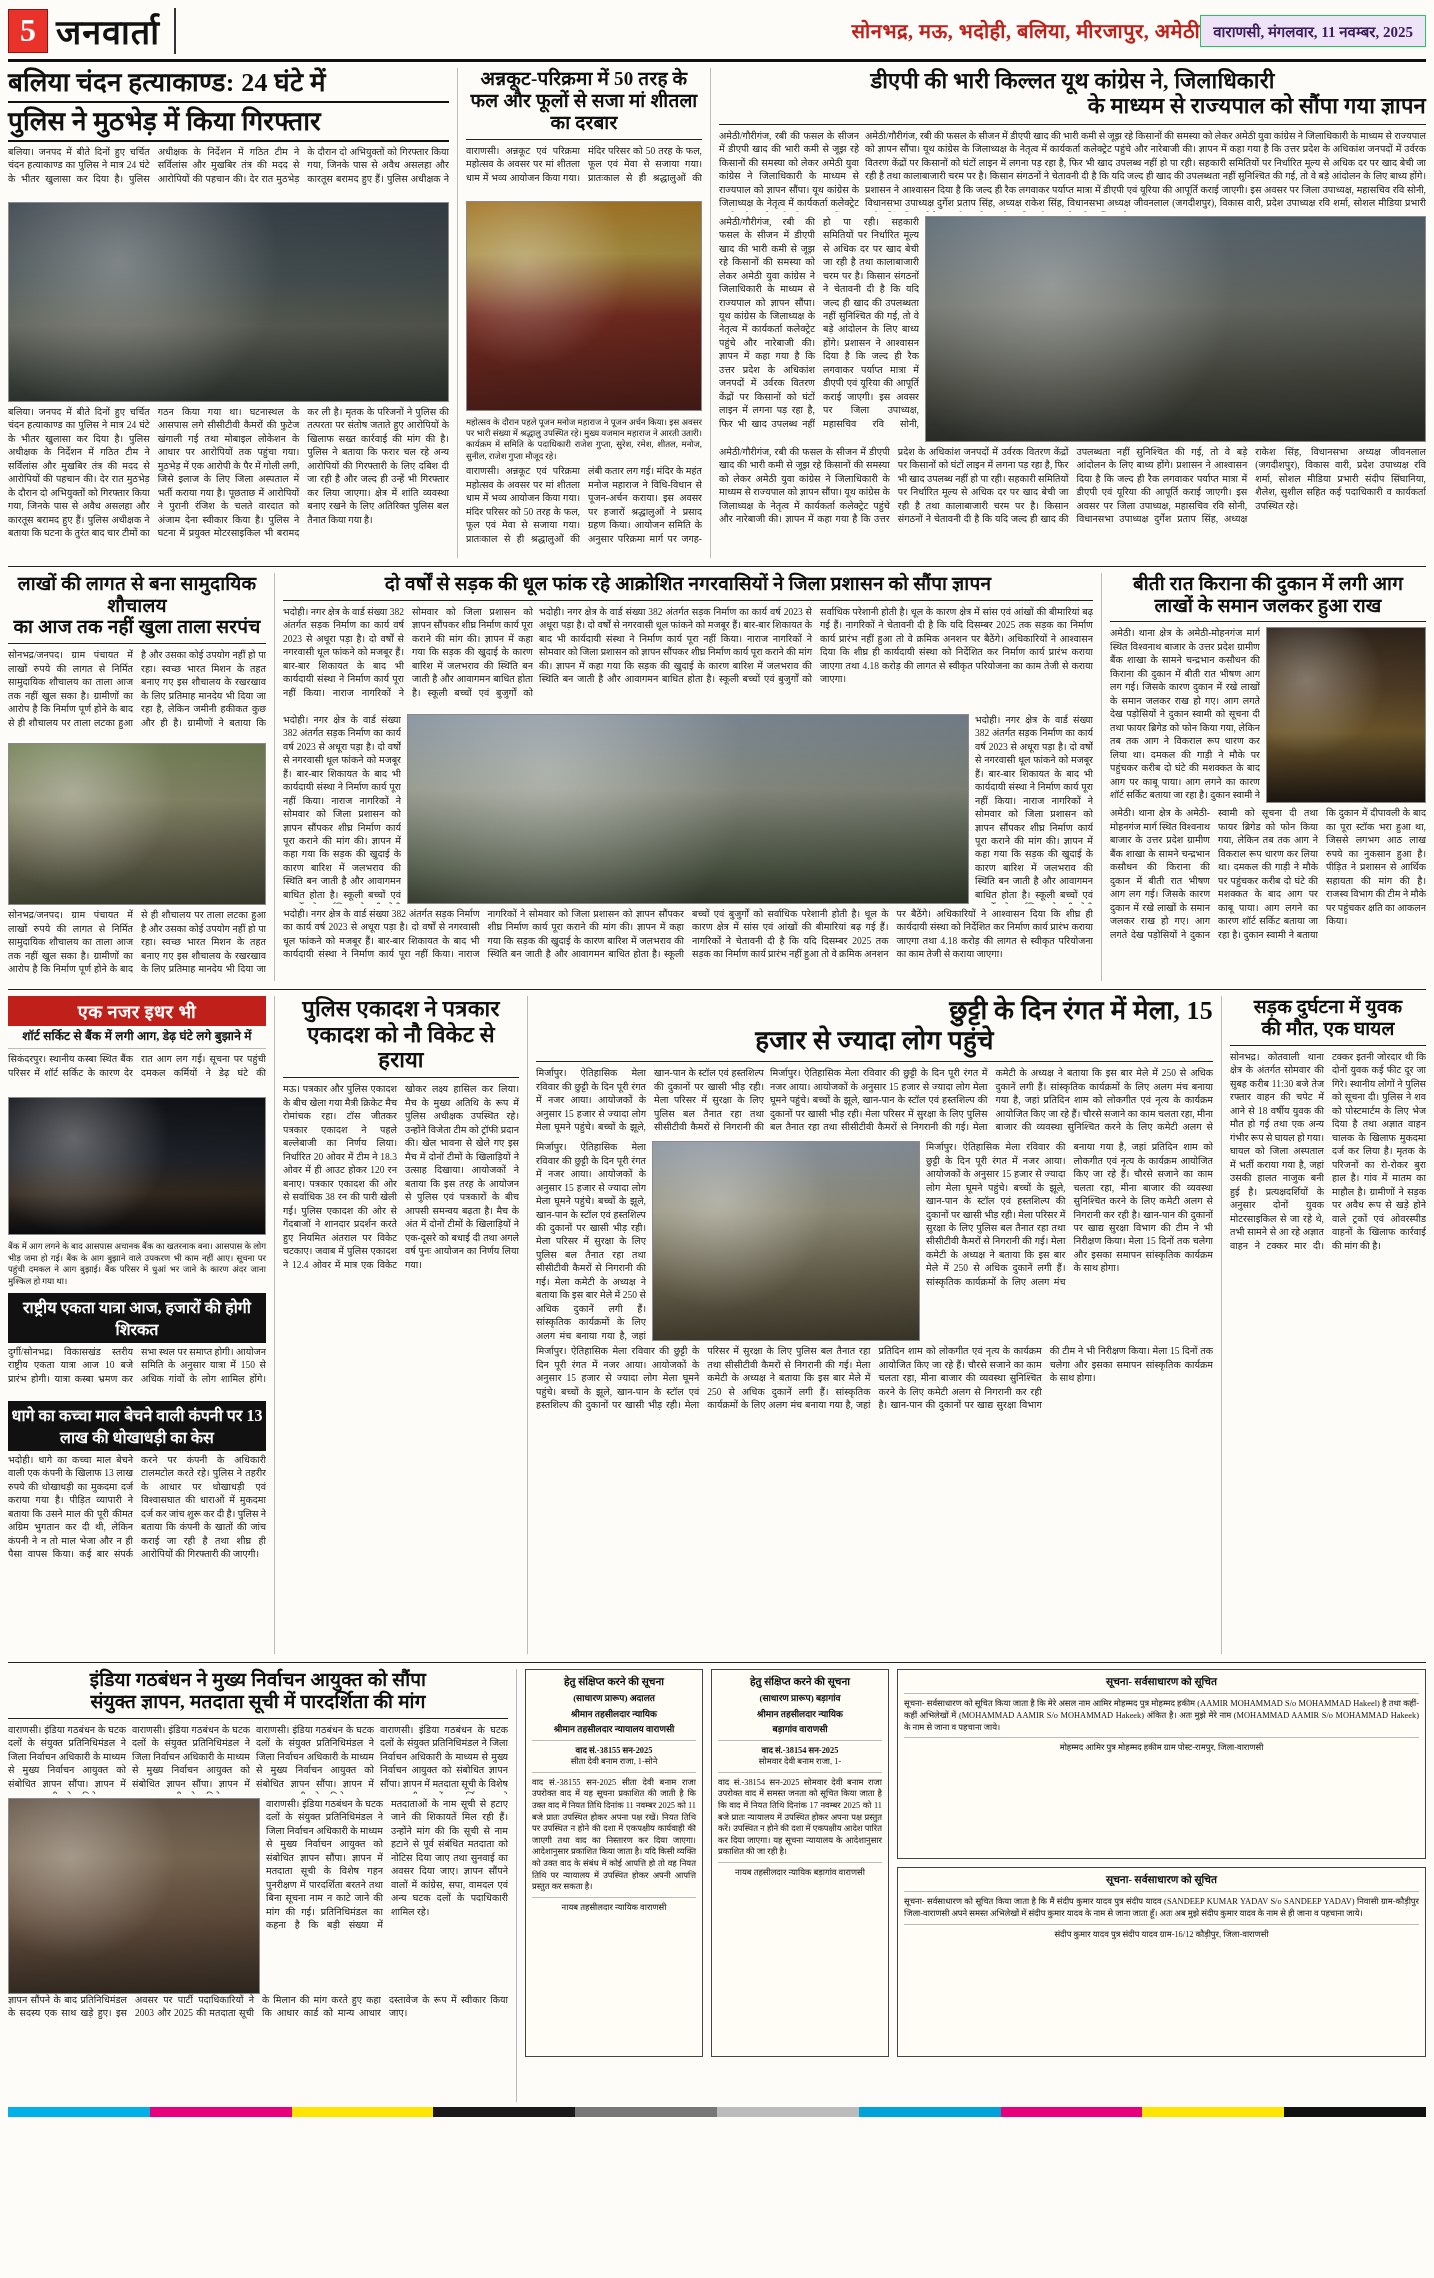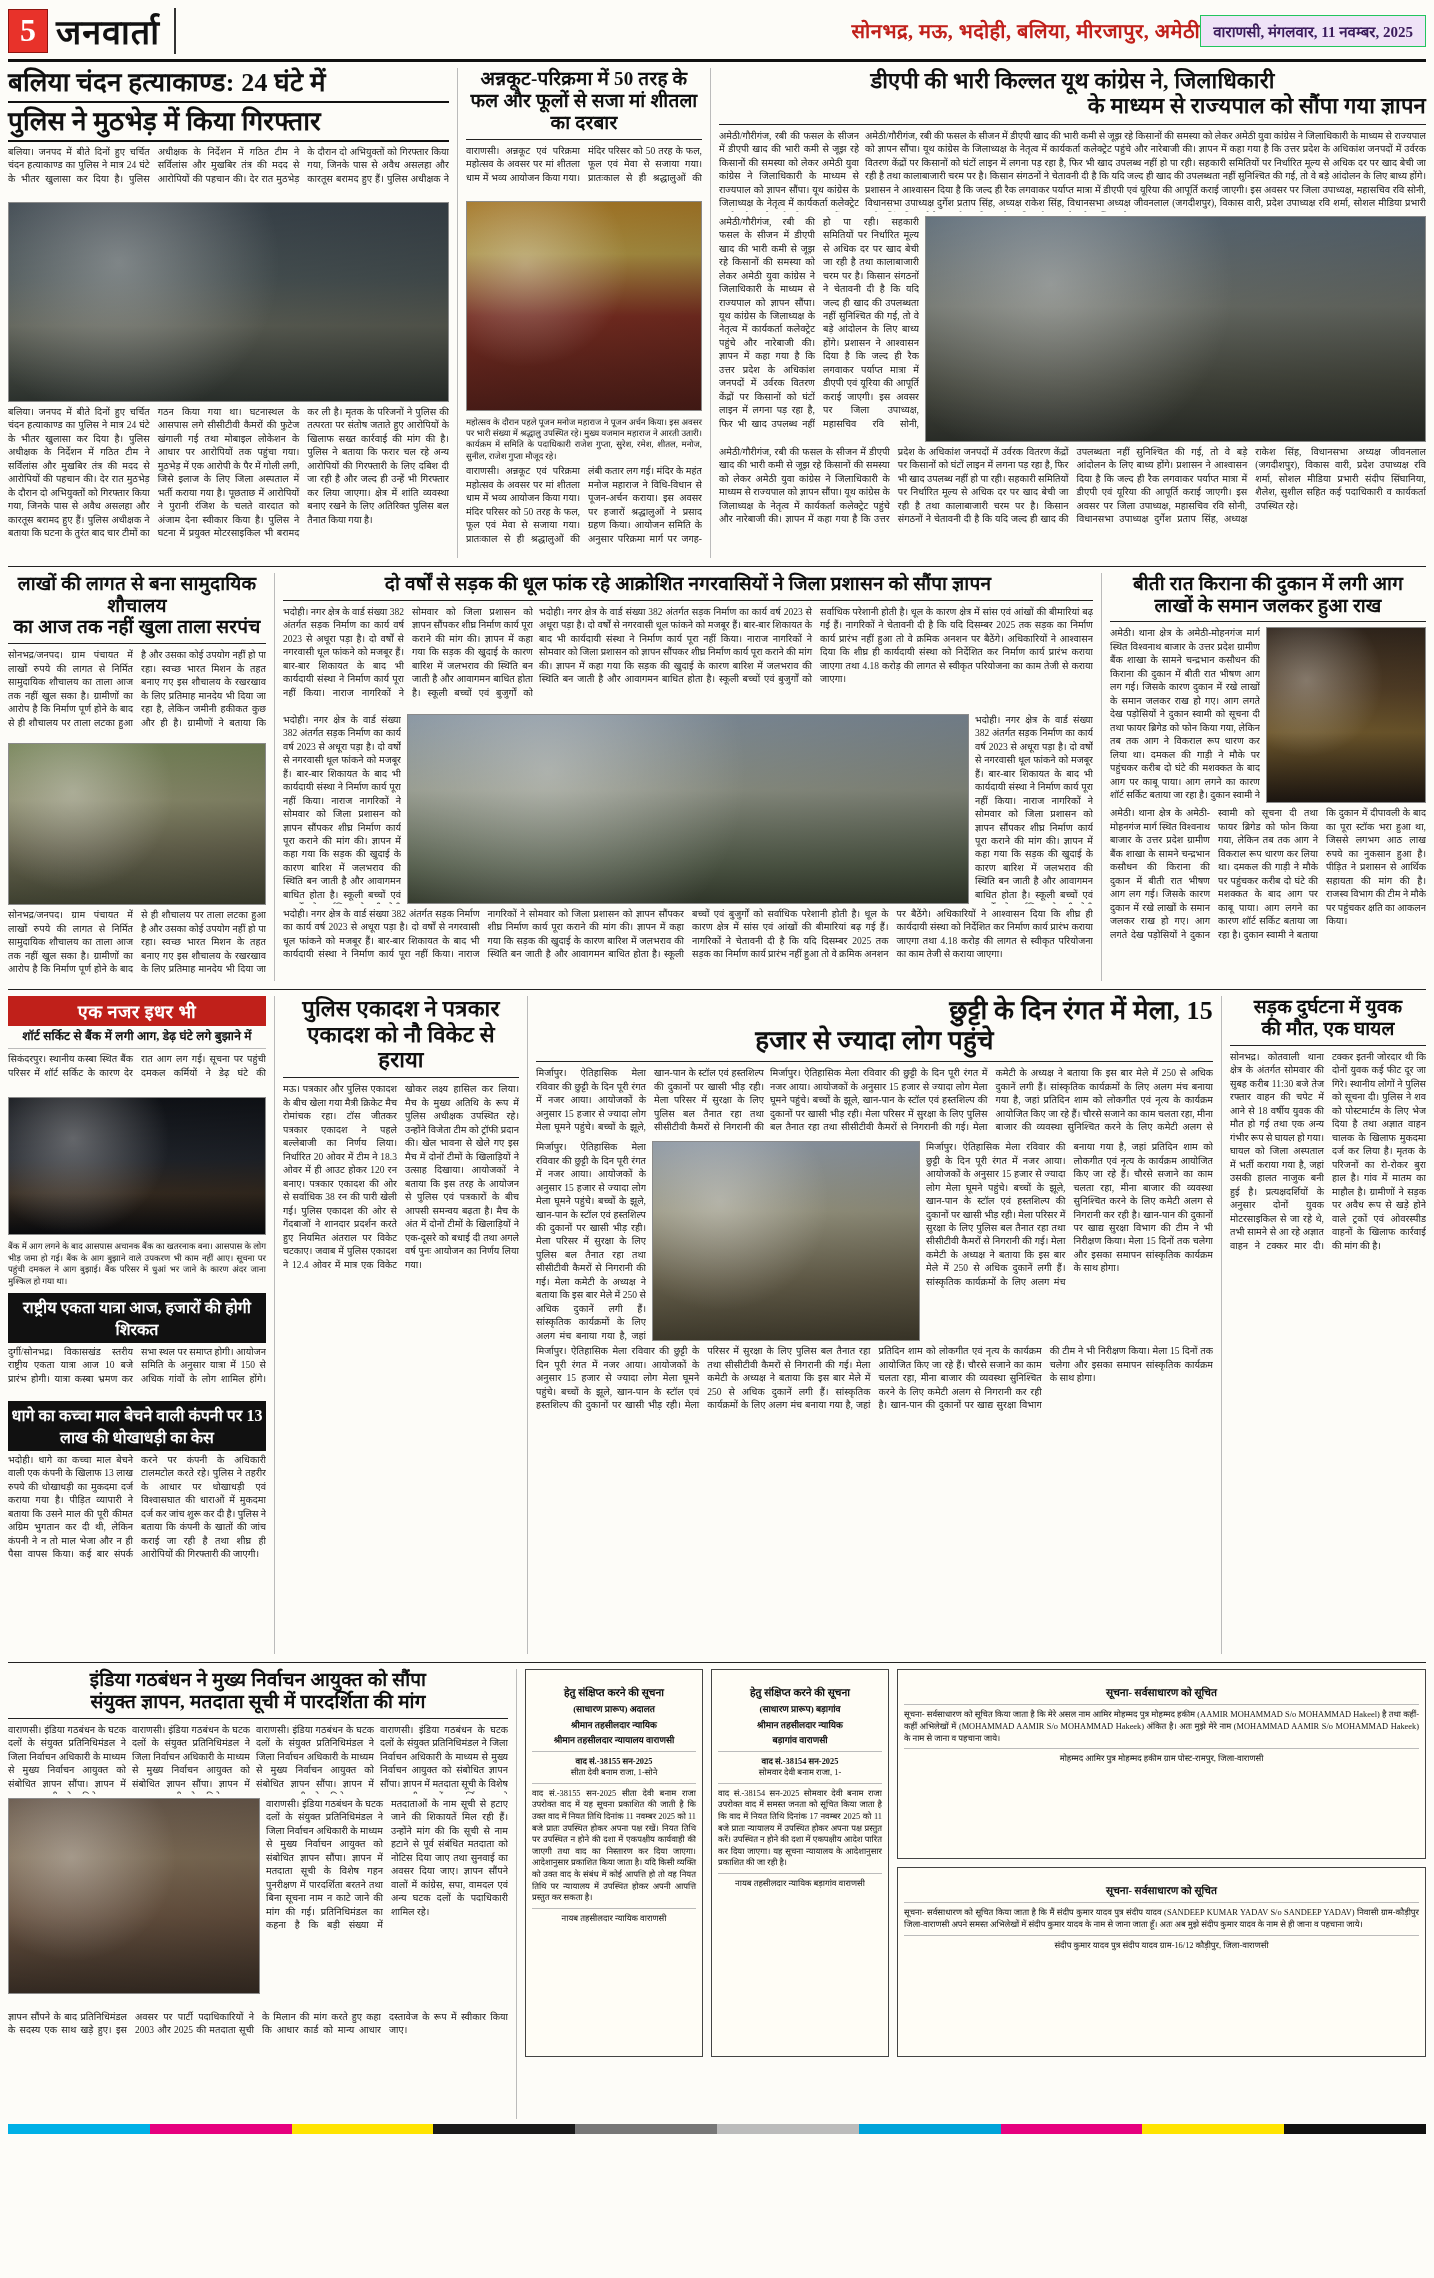--- a/index.html
+++ b/index.html
@@ -101,21 +101,21 @@
     text-align:center; padding:3px 0; letter-spacing:.5px;
   }
   .section-title-bar {
     background:#111; color:#fff; font-weight:bold; font-size:16px;
     text-align:center; padding:3px 0;
   }
   .hr { border:0; border-top:1px solid #222; margin:5px 0; }
   .hr-thin { border:0; border-top:1px solid #bbb; margin:4px 0; }
 
   .notice {
-    border:1px solid #444; padding:16px 6px; font-size:8.4px;
+    border:1px solid #444; padding:5px 6px; font-size:8.4px;
     line-height:1.38; text-align:justify; background:#fffdf6;
   }
   .notice h4 { margin:0 0 3px; font-size:10.5px; text-align:center; font-weight:bold; }
   .notice .sub { text-align:center; font-size:9px; font-weight:bold; margin-bottom:3px; }
   .notice .center { text-align:center; }
 
   .colorbar { display:flex; height:10px; margin-top:5px; }
   .colorbar div { flex:1; }
 
   .fig-caption { font-size:8.5px; line-height:1.35; text-align:justify; margin-top:2px; }
@@ -280,21 +280,21 @@
       <div style="display:flex; gap:6px;">
         <div class="body-text" style="width:118px; height:70px; overflow:hidden;">वाराणसी। इंडिया गठबंधन के घटक दलों के संयुक्त प्रतिनिधिमंडल ने जिला निर्वाचन अधिकारी के माध्यम से मुख्य निर्वाचन आयुक्त को संबोधित ज्ञापन सौंपा। ज्ञापन में मतदाता सूची के विशेष गहन पुनरीक्षण में पारदर्शिता बरतने तथा बिना सूचना नाम न काटे जाने की मांग की गई। प्रतिनिधिमंडल का कहना है कि बड़ी संख्या में मतदाताओं के नाम सूची से हटाए जाने की शिकायतें मिल रही हैं। उन्होंने मांग की कि सूची से नाम हटाने से पूर्व संबंधित मतदाता को नोटिस दिया जाए तथा सुनवाई का अवसर दिया जाए। ज्ञापन सौंपने वालों में कांग्रेस, सपा, वामदल एवं अन्य घटक दलों के पदाधिकारी शामिल रहे।</div>
         <div class="body-text" style="width:118px; height:70px; overflow:hidden;">वाराणसी। इंडिया गठबंधन के घटक दलों के संयुक्त प्रतिनिधिमंडल ने जिला निर्वाचन अधिकारी के माध्यम से मुख्य निर्वाचन आयुक्त को संबोधित ज्ञापन सौंपा। ज्ञापन में मतदाता सूची के विशेष गहन पुनरीक्षण में पारदर्शिता बरतने तथा बिना सूचना नाम न काटे जाने की मांग की गई। प्रतिनिधिमंडल का कहना है कि बड़ी संख्या में मतदाताओं के नाम सूची से हटाए जाने की शिकायतें मिल रही हैं। उन्होंने मांग की कि सूची से नाम हटाने से पूर्व संबंधित मतदाता को नोटिस दिया जाए तथा सुनवाई का अवसर दिया जाए। ज्ञापन सौंपने वालों में कांग्रेस, सपा, वामदल एवं अन्य घटक दलों के पदाधिकारी शामिल रहे।</div>
         <div class="body-text" style="width:118px; height:70px; overflow:hidden;">वाराणसी। इंडिया गठबंधन के घटक दलों के संयुक्त प्रतिनिधिमंडल ने जिला निर्वाचन अधिकारी के माध्यम से मुख्य निर्वाचन आयुक्त को संबोधित ज्ञापन सौंपा। ज्ञापन में मतदाता सूची के विशेष गहन पुनरीक्षण में पारदर्शिता बरतने तथा बिना सूचना नाम न काटे जाने की मांग की गई। प्रतिनिधिमंडल का कहना है कि बड़ी संख्या में मतदाताओं के नाम सूची से हटाए जाने की शिकायतें मिल रही हैं। उन्होंने मांग की कि सूची से नाम हटाने से पूर्व संबंधित मतदाता को नोटिस दिया जाए तथा सुनवाई का अवसर दिया जाए। ज्ञापन सौंपने वालों में कांग्रेस, सपा, वामदल एवं अन्य घटक दलों के पदाधिकारी शामिल रहे।</div>
         <div class="body-text" style="flex:1; height:70px; overflow:hidden;">वाराणसी। इंडिया गठबंधन के घटक दलों के संयुक्त प्रतिनिधिमंडल ने जिला निर्वाचन अधिकारी के माध्यम से मुख्य निर्वाचन आयुक्त को संबोधित ज्ञापन सौंपा। ज्ञापन में मतदाता सूची के विशेष गहन पुनरीक्षण में पारदर्शिता बरतने तथा बिना सूचना नाम न काटे जाने की मांग की गई। प्रतिनिधिमंडल का कहना है कि बड़ी संख्या में मतदाताओं के नाम सूची से हटाए जाने की शिकायतें मिल रही हैं। उन्होंने मांग की कि सूची से नाम हटाने से पूर्व संबंधित मतदाता को नोटिस दिया जाए तथा सुनवाई का अवसर दिया जाए। ज्ञापन सौंपने वालों में कांग्रेस, सपा, वामदल एवं अन्य घटक दलों के पदाधिकारी शामिल रहे।</div>
       </div>
       <div style="display:flex; gap:6px; margin-top:4px;">
         <div class="photo ph-meet" style="width:252px; height:196px;"></div>
         <div class="body-text c2" style="flex:1; height:196px; overflow:hidden;">वाराणसी। इंडिया गठबंधन के घटक दलों के संयुक्त प्रतिनिधिमंडल ने जिला निर्वाचन अधिकारी के माध्यम से मुख्य निर्वाचन आयुक्त को संबोधित ज्ञापन सौंपा। ज्ञापन में मतदाता सूची के विशेष गहन पुनरीक्षण में पारदर्शिता बरतने तथा बिना सूचना नाम न काटे जाने की मांग की गई। प्रतिनिधिमंडल का कहना है कि बड़ी संख्या में मतदाताओं के नाम सूची से हटाए जाने की शिकायतें मिल रही हैं। उन्होंने मांग की कि सूची से नाम हटाने से पूर्व संबंधित मतदाता को नोटिस दिया जाए तथा सुनवाई का अवसर दिया जाए। ज्ञापन सौंपने वालों में कांग्रेस, सपा, वामदल एवं अन्य घटक दलों के पदाधिकारी शामिल रहे।</div>
       </div>
-      <div class="body-text c4" style="height:108px; overflow:hidden; margin-top:17px;">ज्ञापन सौंपने के बाद प्रतिनिधिमंडल के सदस्य एक साथ खड़े हुए। इस अवसर पर पार्टी पदाधिकारियों ने 2003 और 2025 की मतदाता सूची के मिलान की मांग करते हुए कहा कि आधार कार्ड को मान्य आधार दस्तावेज के रूप में स्वीकार किया जाए।</div>
+      <div class="body-text c4" style="height:108px; overflow:hidden; margin-top:0;">ज्ञापन सौंपने के बाद प्रतिनिधिमंडल के सदस्य एक साथ खड़े हुए। इस अवसर पर पार्टी पदाधिकारियों ने 2003 और 2025 की मतदाता सूची के मिलान की मांग करते हुए कहा कि आधार कार्ड को मान्य आधार दस्तावेज के रूप में स्वीकार किया जाए।</div>
     </div>
 
     <div class="rule-v"></div>
 
     <div class="col" style="width:178px;">
       <div class="notice" style="height:388px; overflow:hidden;">
         <h4>हेतु संक्षिप्त करने की सूचना</h4>
         <div class="sub">(साधारण प्रारूप) अदालत</div>
         <div class="sub">श्रीमान तहसीलदार न्यायिक</div>
         <div class="sub">श्रीमान तहसीलदार न्यायालय वाराणसी</div>

